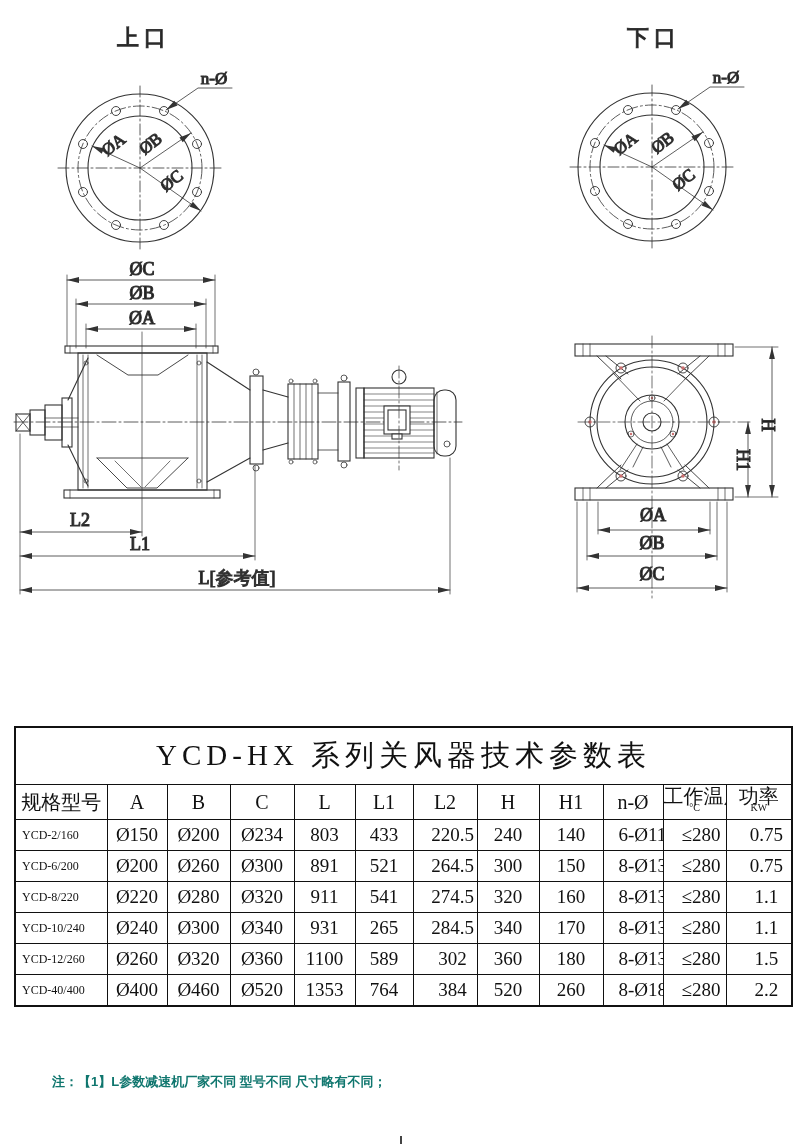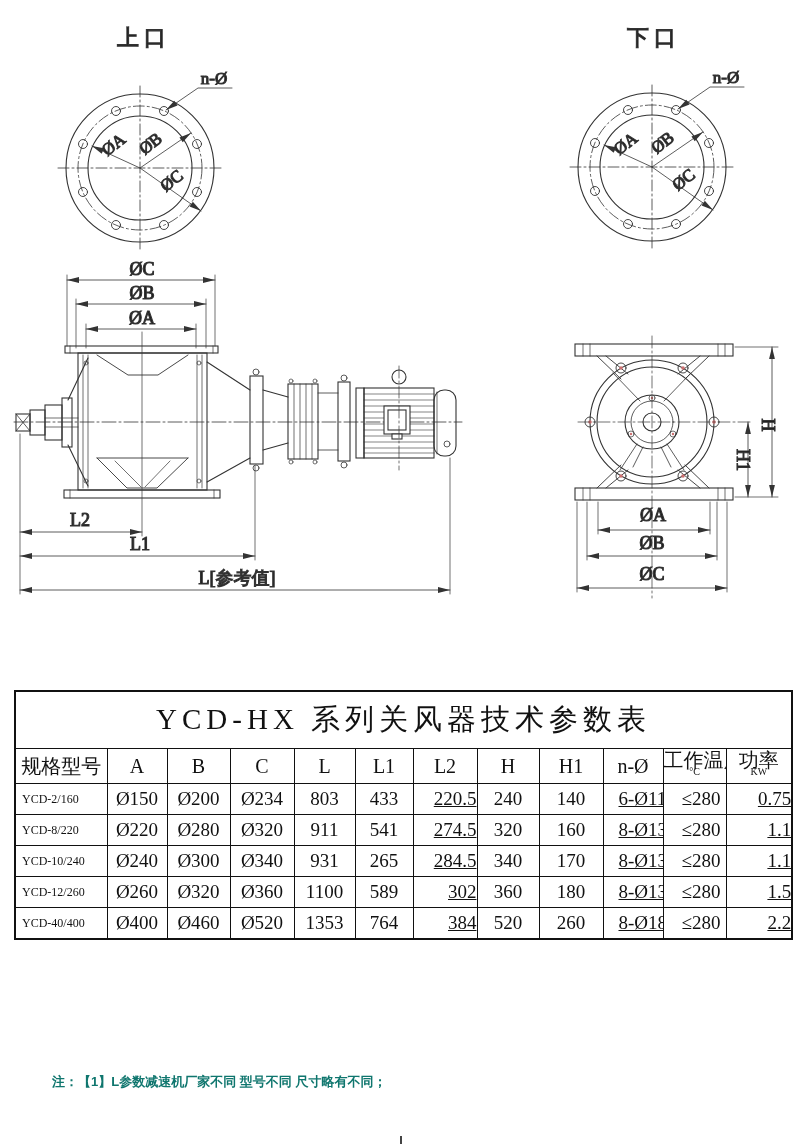--- a/index.html
+++ b/index.html
@@ -8,34 +8,34 @@
     font-family:"Liberation Serif","DejaVu Serif",serif;color:#111;
     overflow:hidden;
   }
   #drawing{position:absolute;left:0;top:0;}
   svg text{fill:#1a1a1a;font-family:"Liberation Serif","DejaVu Serif",serif;}
   .dimtxt{font-size:17px;}
   .porttxt{font-size:22px;letter-spacing:5px;}
   .ldim{font-size:18px;}
 
   
-  #spec-table-wrap{position:absolute;left:14px;top:690px;width:777px;}
+  #spec-table-wrap{position:absolute;left:14px;top:726px;width:777px;}
   table.spec{border-collapse:collapse;width:777px;table-layout:fixed;
     border:2px solid #111;}
   table.spec th,table.spec td{border:1px solid #111;padding:0;overflow:hidden;
     white-space:nowrap;}
   th.tbl-title{height:56px;font-size:29px;font-weight:normal;letter-spacing:5px;
     text-align:center;}
   tr.hdr th{height:34px;font-size:20px;font-weight:normal;text-align:center;}
   th.model-h{font-size:17px;text-align:left;padding-left:8px;}
   th.twoLine{font-size:11px;line-height:11px;}
   th.twoLine .sub{display:block;font-size:10px;}
   table.spec td{height:30px;font-size:19px;text-align:center;}
   table.spec td.c-model{font-size:12px;text-align:left;padding-left:6px;}
-  table.spec td.c-l2,table.spec td.c-n,table.spec td.c-power{text-align:right;padding-left:15px;text-decoration:underline;}
+  table.spec td.c-l2,table.spec td.c-n,table.spec td.c-power{text-align:center;padding-left:15px;}
   table.spec td.c-temp{text-align:right;padding-right:5px;}
 
   
   #notes{position:absolute;left:52px;top:1068px;
     font-family:"Liberation Sans","DejaVu Sans",sans-serif;
     font-weight:bold;font-size:13px;line-height:27px;color:#0f766e;}
   #notes .ind{padding-left:33px;}
 
   #fold-tick{position:absolute;left:400px;top:1136px;width:2px;height:8px;background:#444;}
 </style>
@@ -362,20 +362,34 @@
           <td class="c-l">803</td>
           <td class="c-l1">433</td>
           <td class="c-l2">220.5</td>
           <td class="c-h">240</td>
           <td class="c-h1">140</td>
           <td class="c-n">6-Ø11</td>
           <td class="c-temp">≤280</td>
           <td class="c-power">0.75</td>
         </tr>
         <tr>
+          <td class="c-model">YCD-6/200</td>
+          <td class="c-a">Ø200</td>
+          <td class="c-b">Ø260</td>
+          <td class="c-c">Ø300</td>
+          <td class="c-l">891</td>
+          <td class="c-l1">521</td>
+          <td class="c-l2">264.5</td>
+          <td class="c-h">300</td>
+          <td class="c-h1">150</td>
+          <td class="c-n">8-Ø13</td>
+          <td class="c-temp">≤280</td>
+          <td class="c-power">0.75</td>
+        </tr>
+        <tr>
           <td class="c-model">YCD-8/220</td>
           <td class="c-a">Ø220</td>
           <td class="c-b">Ø280</td>
           <td class="c-c">Ø320</td>
           <td class="c-l">911</td>
           <td class="c-l1">541</td>
           <td class="c-l2">274.5</td>
           <td class="c-h">320</td>
           <td class="c-h1">160</td>
           <td class="c-n">8-Ø13</td>

